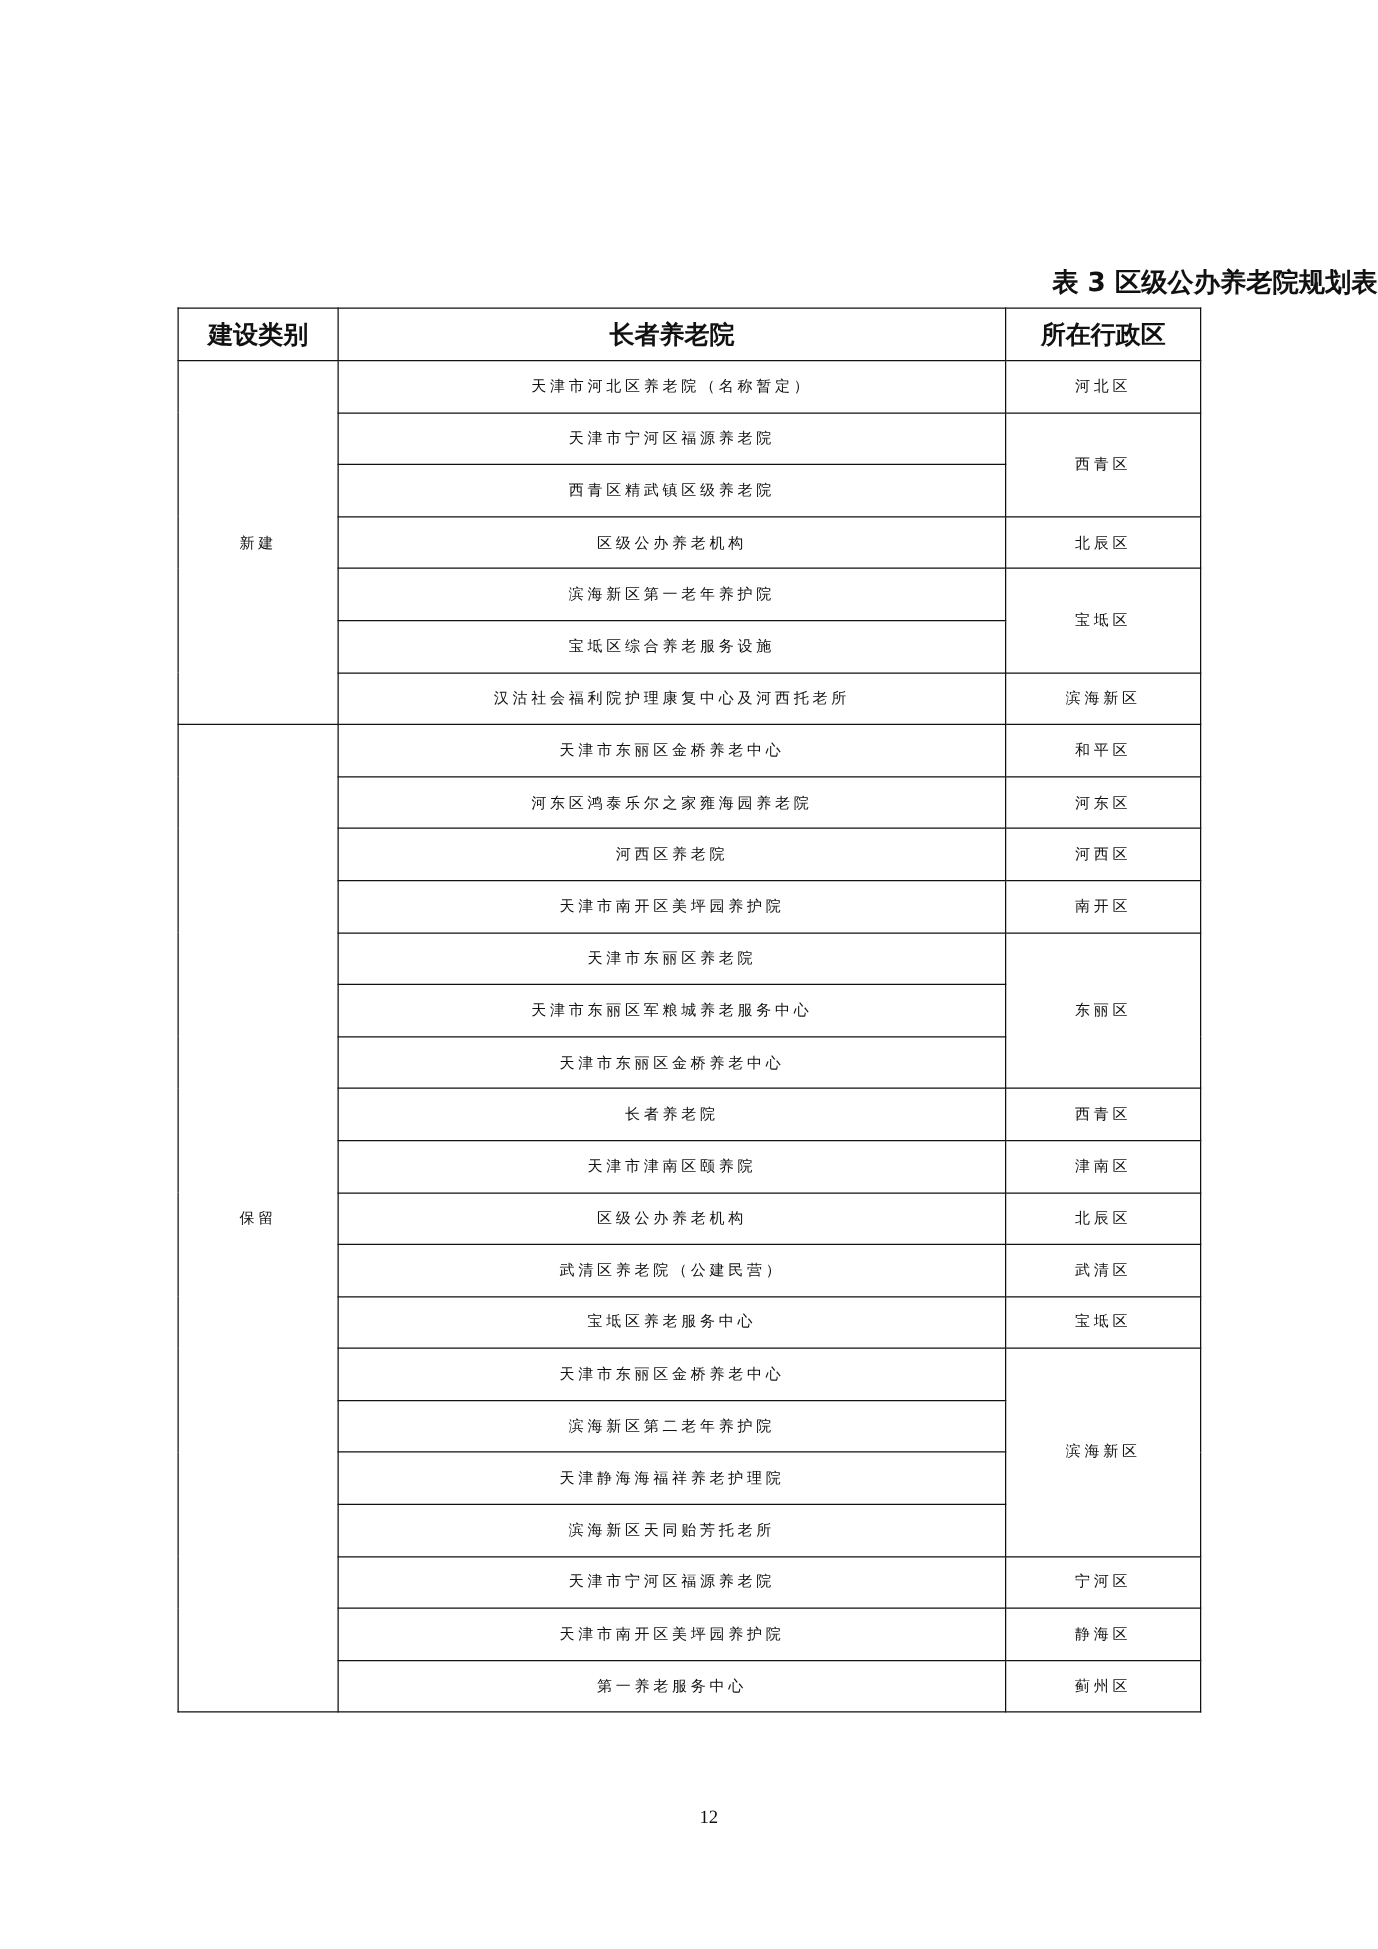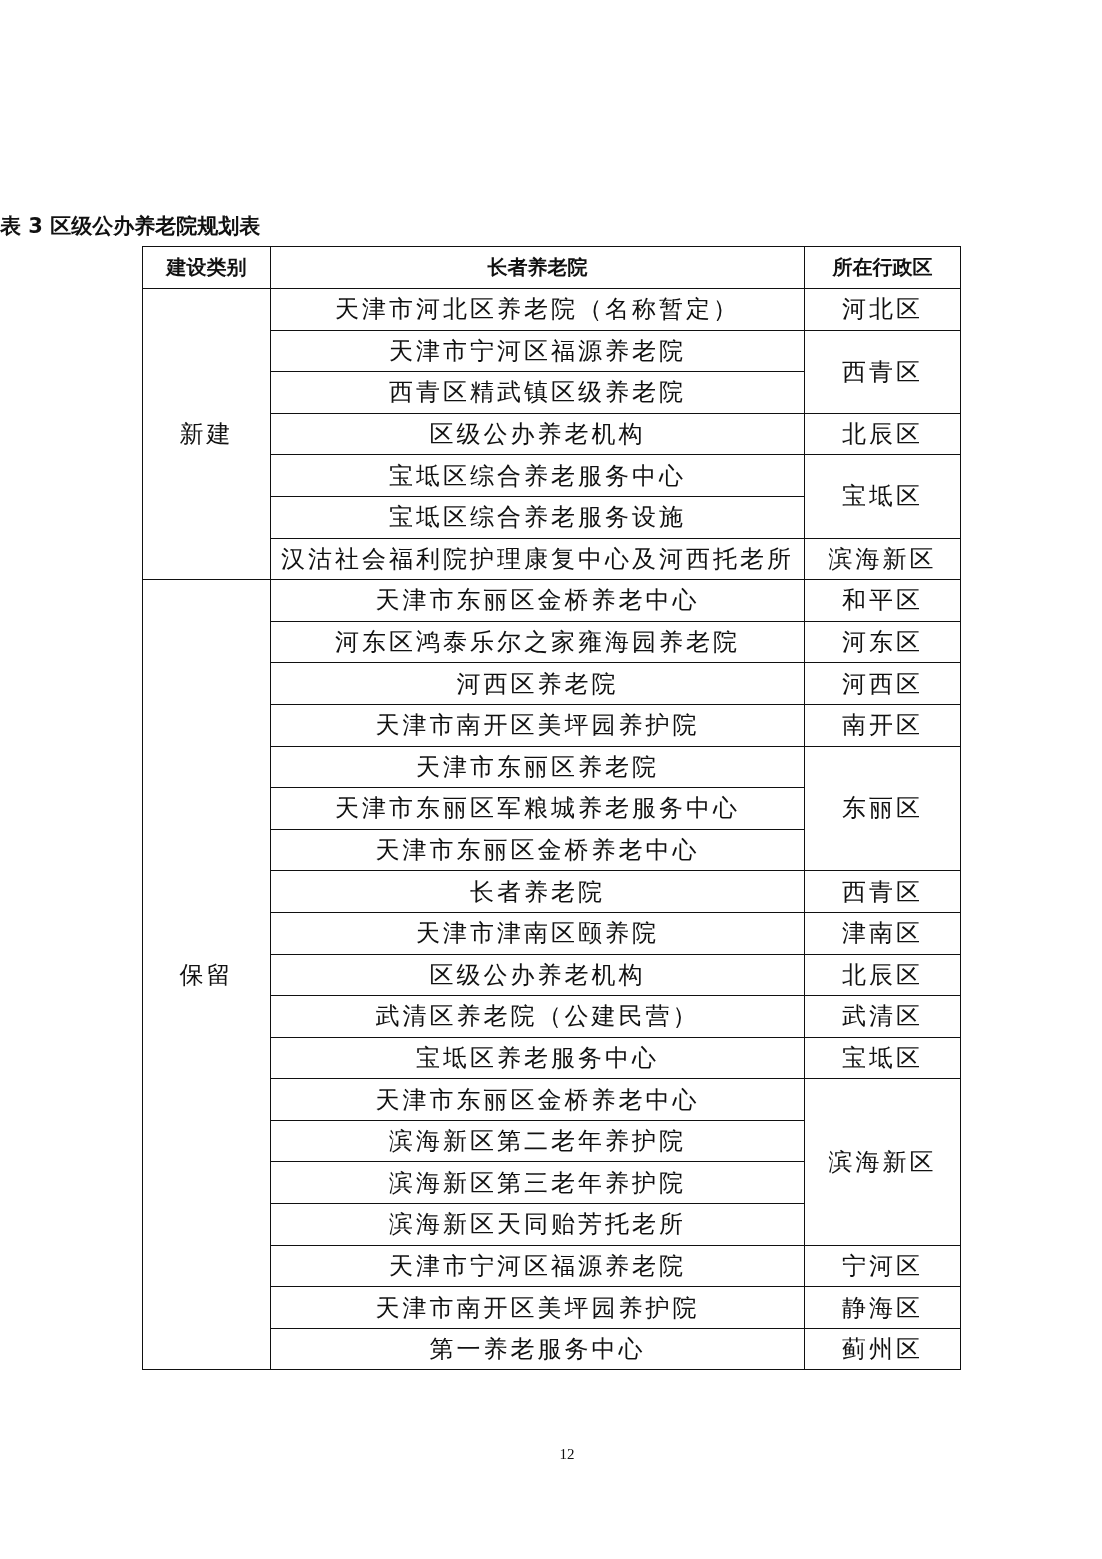--- a/index.html
+++ b/index.html
@@ -1,24 +1,24 @@
 <!DOCTYPE html>
 <html><head>
 <meta charset="utf-8">
 <style>
   html, body { margin: 0; padding: 0; background: #ffffff; }
   body { width: 1102px; height: 1559px; position: relative; overflow: hidden;
          font-family: "DejaVu Serif", "Liberation Serif", serif; color: #111; }
-  .title { position: absolute; left: 0; width: 1102px; top: 212px; text-align: left;
+  .title { position: absolute; left: 0; width: 1102px; top: 212px; text-align: right;
            font-family: "DejaVu Sans", "Liberation Sans", sans-serif; font-weight: bold;
            font-size: 21px; letter-spacing: 0px; }
   table.plan { position: absolute; left: 142px; top: 246px; width: 818px;
                border-collapse: collapse; table-layout: fixed; }
   table.plan td, table.plan th { border: 1.5px solid #111; text-align: center;
-               vertical-align: middle; padding: 0; font-size: 24px; letter-spacing: 3px; font-family: Liberation Serif, serif; }
+               vertical-align: middle; padding: 0; font-size: 12px; letter-spacing: 3px; font-family: Liberation Serif, serif; }
   table.plan th { height: 41px; font-family: "DejaVu Sans", "Liberation Sans", sans-serif;
                   font-weight: bold; font-size: 20px; letter-spacing: 0px; }
   table.plan td { height: 40.6px; font-weight: normal; }
   col.c1 { width: 128px; } col.c2 { width: 534px; } col.c3 { width: 156px; }
   .page-num { position: absolute; left: 0; width: 1134px; top: 1446px; text-align: center;
               font-family: "Liberation Serif", serif; font-size: 15px; }
 </style>
 </head>
 <body>
 
@@ -48,21 +48,21 @@
         <td rowspan="2">西青区</td>
       </tr>
       <tr>
         <td>西青区精武镇区级养老院</td>
       </tr>
       <tr>
         <td>区级公办养老机构</td>
         <td rowspan="1">北辰区</td>
       </tr>
       <tr>
-        <td>宝坻区综合养老服务中心</td>
+        <td>滨海新区第一老年养护院</td>
         <td rowspan="2">宝坻区</td>
       </tr>
       <tr>
         <td>宝坻区综合养老服务设施</td>
       </tr>
       <tr>
         <td>汉沽社会福利院护理康复中心及河西托老所</td>
         <td rowspan="1">滨海新区</td>
       </tr>
       <tr>
@@ -113,21 +113,21 @@
         <td rowspan="1">宝坻区</td>
       </tr>
       <tr>
         <td>天津市东丽区金桥养老中心</td>
         <td rowspan="4">滨海新区</td>
       </tr>
       <tr>
         <td>滨海新区第二老年养护院</td>
       </tr>
       <tr>
-        <td>滨海新区第三老年养护院</td>
+        <td>天津静海海福祥养老护理院</td>
       </tr>
       <tr>
         <td>滨海新区天同贻芳托老所</td>
       </tr>
       <tr>
         <td>天津市宁河区福源养老院</td>
         <td rowspan="1">宁河区</td>
       </tr>
       <tr>
         <td>天津市南开区美坪园养护院</td>

